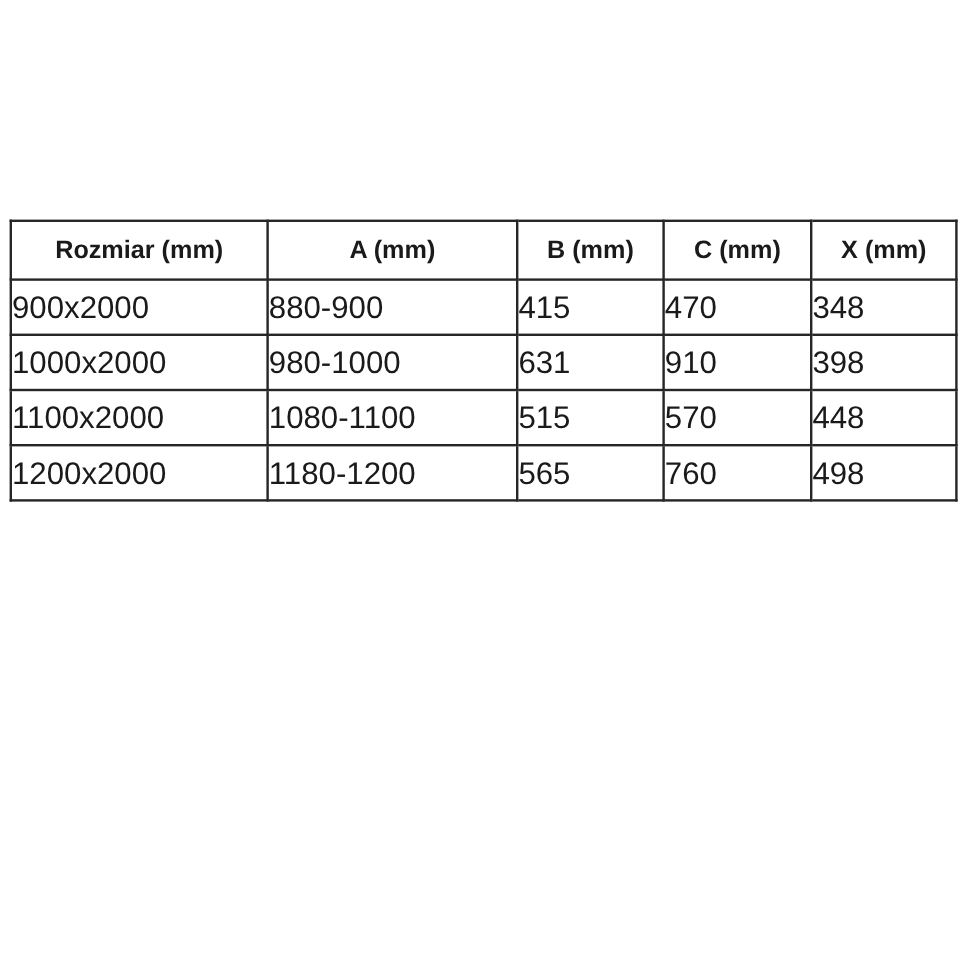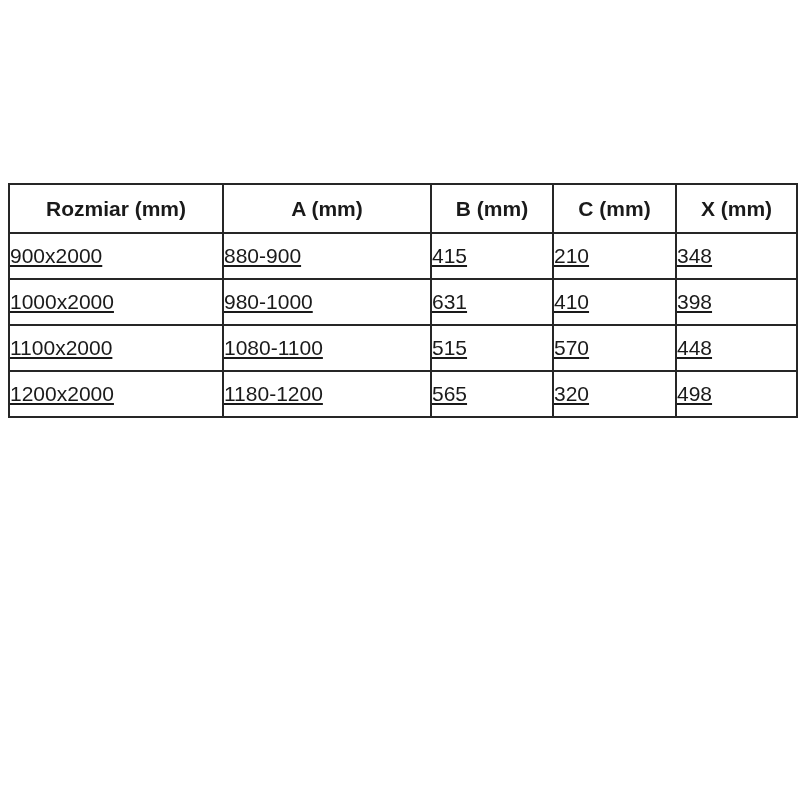--- a/index.html
+++ b/index.html
@@ -36,23 +36,22 @@
     overflow: hidden;
     white-space: nowrap;
   }
   table.spec th {
     height: 47px;
     font-size: 21px;
     font-weight: bold;
   }
   table.spec td {
     height: 44px;
-    font-size: 21px;
+    font-size: 26px;
     font-weight: normal;
-    text-decoration: underline;
   }
 </style>
 </head>
 <body>
 
 <div class="page">
   <div class="table-wrap">
     <table class="spec">
       <colgroup>
         <col style="width:214px">
@@ -68,40 +67,40 @@
           <th>B (mm)</th>
           <th>C (mm)</th>
           <th>X (mm)</th>
         </tr>
       </thead>
       <tbody>
         <tr>
           <td>900x2000</td>
           <td>880-900</td>
           <td>415</td>
-          <td>210</td>
+          <td>470</td>
           <td>348</td>
         </tr>
         <tr>
           <td>1000x2000</td>
           <td>980-1000</td>
           <td>631</td>
-          <td>410</td>
+          <td>910</td>
           <td>398</td>
         </tr>
         <tr>
           <td>1100x2000</td>
           <td>1080-1100</td>
           <td>515</td>
           <td>570</td>
           <td>448</td>
         </tr>
         <tr>
           <td>1200x2000</td>
           <td>1180-1200</td>
           <td>565</td>
-          <td>320</td>
+          <td>760</td>
           <td>498</td>
         </tr>
       </tbody>
     </table>
   </div>
 </div>
 
 </body></html>

